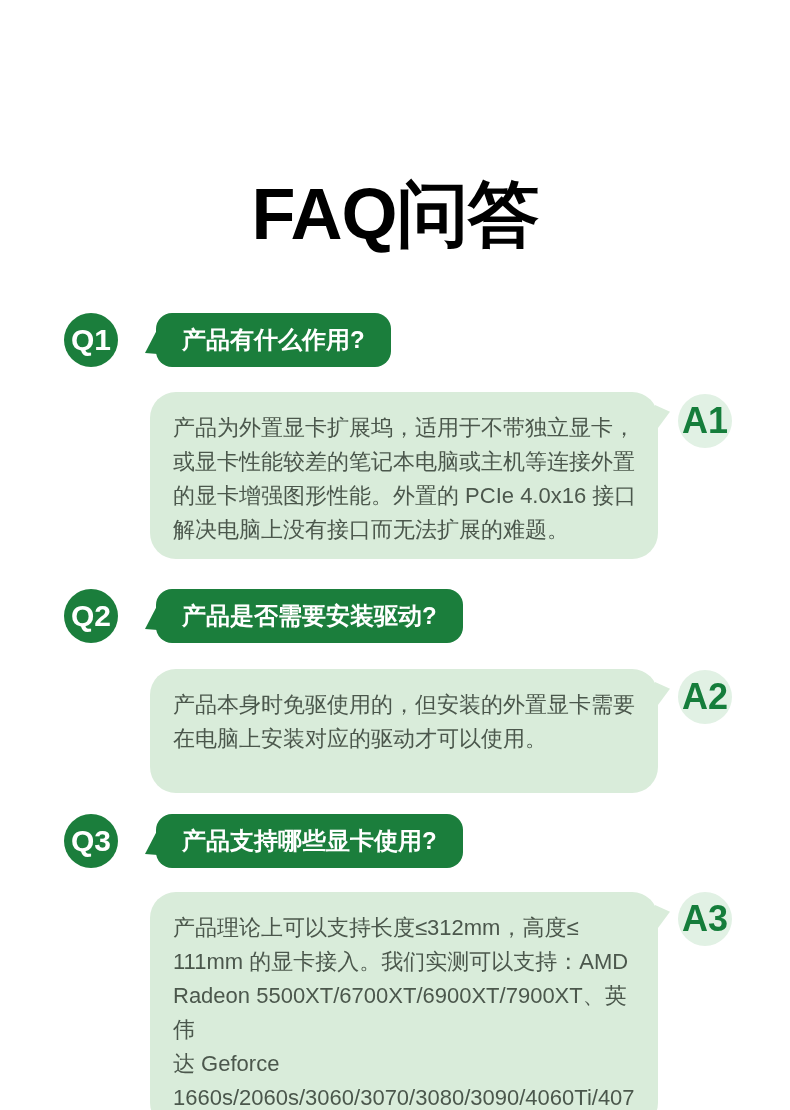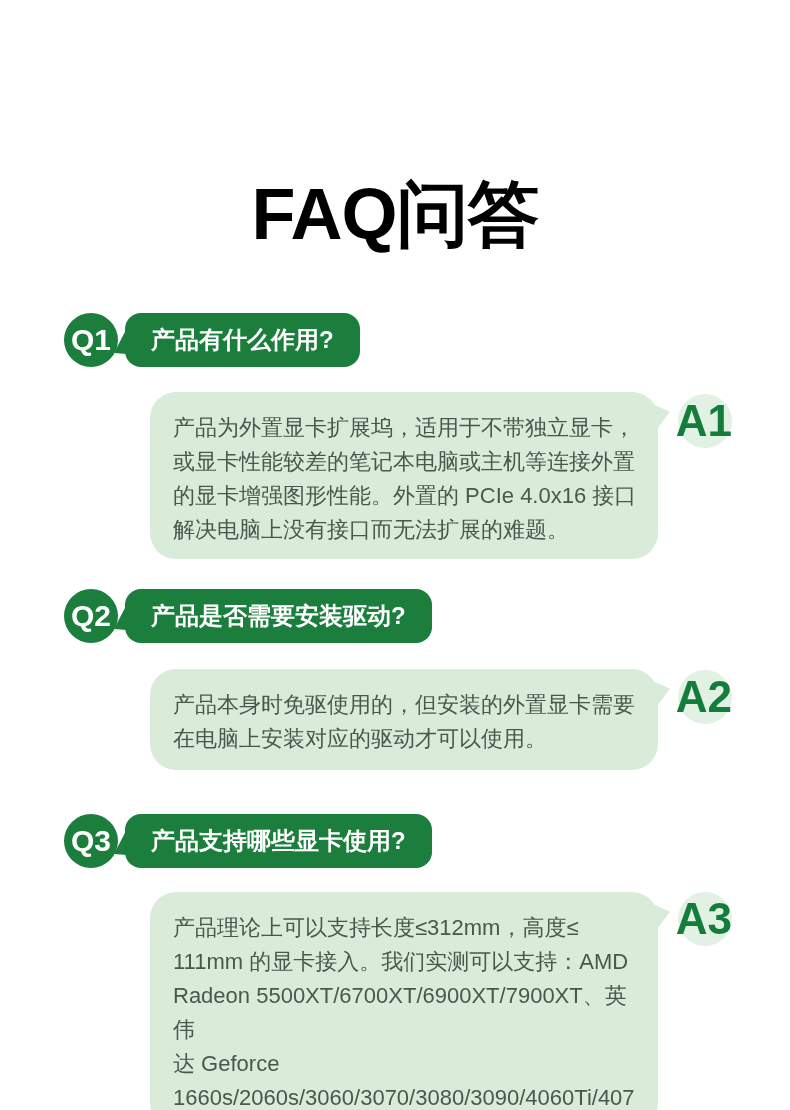--- a/index.html
+++ b/index.html
@@ -36,21 +36,21 @@
     font-weight: 900;
     letter-spacing: -1px;
     color: var(--title-text, #000);
   }
   
   .q-row {
     position: absolute;
     left: 64px;
     display: flex;
     align-items: center;
-    gap: 7px;
+    gap: 38px;
     height: 56px;
   }
   .q1 { top: 288px; }
   .q2 { top: 564px; }
   .q3 { top: 789px; }
   .q-badge {
     width: 54px;
     height: 54px;
     border-radius: 50%;
     background: var(--dark-green, #1b7e3c);
@@ -86,21 +86,21 @@
   }
   
   .a-box {
     position: absolute;
     left: 150px;
     width: 508px;
     background: var(--light-green, #d9ecda);
     border-radius: 26px;
   }
   .a1 { top: 368px; height: 167px; }
-  .a2 { top: 645px; height: 101px; }
+  .a2 { top: 645px; height: 124px; }
   .a3 { top: 868px; height: 237px; }
   .a-text {
     padding: 19px 16px 0 23px;
     font-size: 22px;
     line-height: 34px;
     color: var(--answer-text, #4b574c);
     white-space: pre-line;
     overflow-wrap: break-word;
   }
   .a-tail {
@@ -114,23 +114,23 @@
   }
   .a-badge {
     position: absolute;
     left: 678px;
     width: 54px;
     height: 54px;
     border-radius: 50%;
     background: var(--badge-bg, #e1f1e4);
     display: flex;
     align-items: center;
-    justify-content: flex-end;
+    justify-content: center;
     color: var(--label-text, #157d3b);
-    font-size: 44px;
+    font-size: 36px;
     font-weight: 800;
   }
   .ab1 { top: 370px; }
   .ab2 { top: 646px; }
   .ab3 { top: 868px; }
 </style>
 </head>
 <body>
 
 <div class="page">

